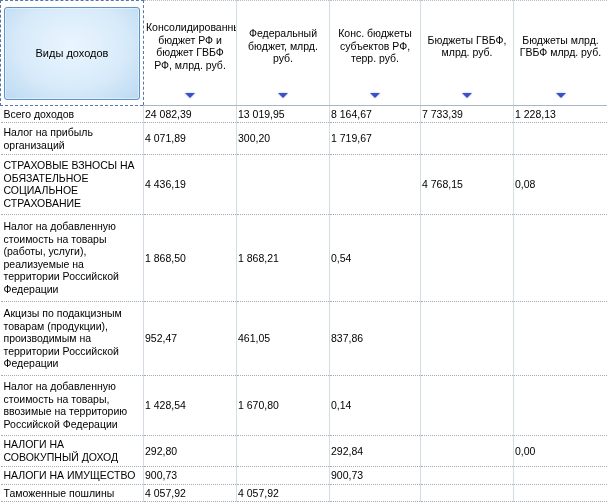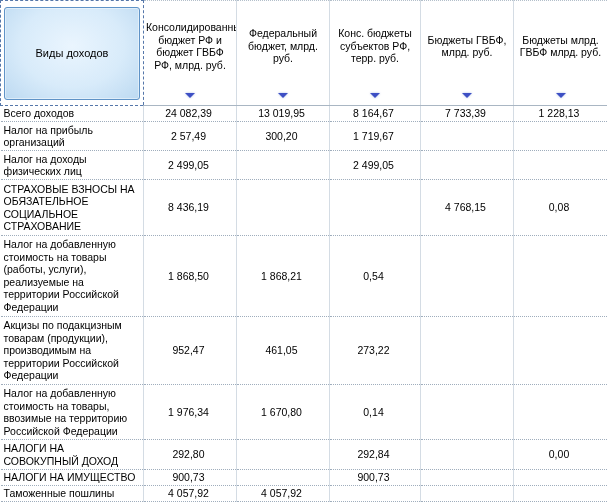--- a/index.html
+++ b/index.html
@@ -36,21 +36,21 @@
     border-top:5px solid #3d4fc4;
     filter:drop-shadow(0 0 1px #aebfe6);
   }
   
   tbody td{
     border-right:1px solid #d4dce4;border-bottom:1px dotted #9fadbc;
     font-size:10.5px;line-height:12.5px;vertical-align:middle;overflow:hidden;
     background:#fff;
   }
   td.rowlabel{padding:1px 2px 1px 3px;text-align:left;word-wrap:break-word;margin-left:20px;}
-  td.num{padding:1px 4px 1px 1px;text-align:center;white-space:nowrap;}
+  td.num{padding:1px 4px 1px 1px;text-align:left;white-space:nowrap;}
 </style>
 </head>
 <body>
 
 <div class="sheet">
   <table>
     <colgroup>
       <col style="width:143px">
       <col style="width:93px">
       <col style="width:93px">
@@ -90,61 +90,53 @@
         <tr>
           <td class="rowlabel">Всего доходов</td>
           <td class="num">24 082,39</td>
           <td class="num">13 019,95</td>
           <td class="num">8 164,67</td>
           <td class="num">7 733,39</td>
           <td class="num">1 228,13</td>
         </tr>
         <tr>
           <td class="rowlabel">Налог на прибыль организаций</td>
-          <td class="num">2 57,49</td>
+          <td class="num">4 071,89</td>
           <td class="num">300,20</td>
           <td class="num">1 719,67</td>
           <td class="num"></td>
           <td class="num"></td>
         </tr>
         <tr>
-          <td class="rowlabel">Налог на доходы физических лиц</td>
-          <td class="num">2 499,05</td>
-          <td class="num"></td>
-          <td class="num">2 499,05</td>
-          <td class="num"></td>
-          <td class="num"></td>
-        </tr>
-        <tr>
           <td class="rowlabel">СТРАХОВЫЕ ВЗНОСЫ НА ОБЯЗАТЕЛЬНОЕ СОЦИАЛЬНОЕ СТРАХОВАНИЕ</td>
-          <td class="num">8 436,19</td>
+          <td class="num">4 436,19</td>
           <td class="num"></td>
           <td class="num"></td>
           <td class="num">4 768,15</td>
           <td class="num">0,08</td>
         </tr>
         <tr>
           <td class="rowlabel">Налог на добавленную стоимость на товары (работы, услуги), реализуемые на территории Российской Федерации</td>
           <td class="num">1 868,50</td>
           <td class="num">1 868,21</td>
           <td class="num">0,54</td>
           <td class="num"></td>
           <td class="num"></td>
         </tr>
         <tr>
           <td class="rowlabel">Акцизы по подакцизным товарам (продукции), производимым на территории Российской Федерации</td>
           <td class="num">952,47</td>
           <td class="num">461,05</td>
-          <td class="num">273,22</td>
+          <td class="num">837,86</td>
           <td class="num"></td>
           <td class="num"></td>
         </tr>
         <tr>
           <td class="rowlabel">Налог на добавленную стоимость на товары, ввозимые на территорию Российской Федерации</td>
-          <td class="num">1 976,34</td>
+          <td class="num">1 428,54</td>
           <td class="num">1 670,80</td>
           <td class="num">0,14</td>
           <td class="num"></td>
           <td class="num"></td>
         </tr>
         <tr>
           <td class="rowlabel">НАЛОГИ НА СОВОКУПНЫЙ ДОХОД</td>
           <td class="num">292,80</td>
           <td class="num"></td>
           <td class="num">292,84</td>

